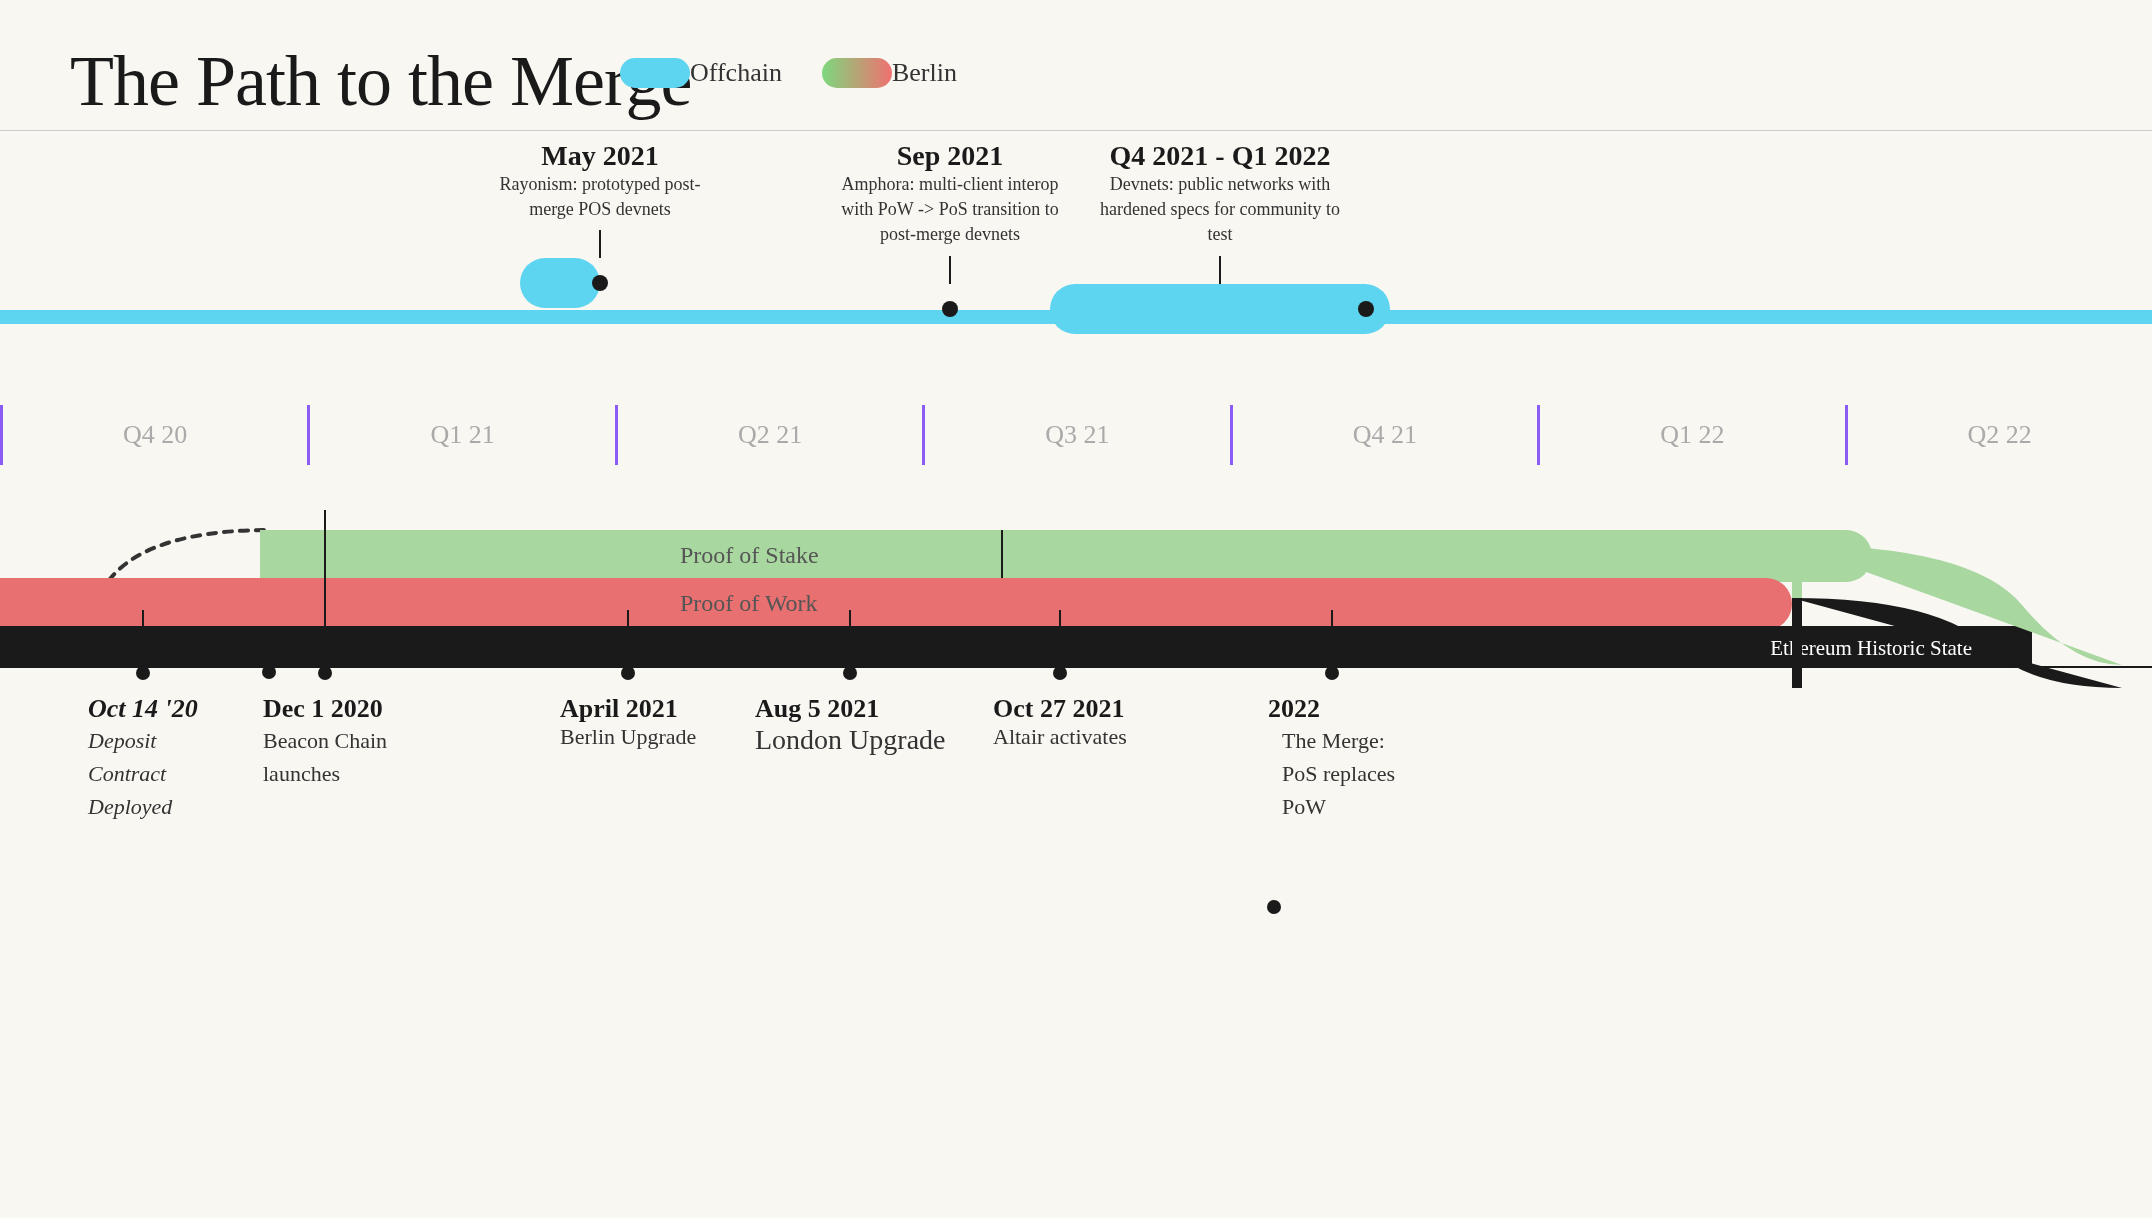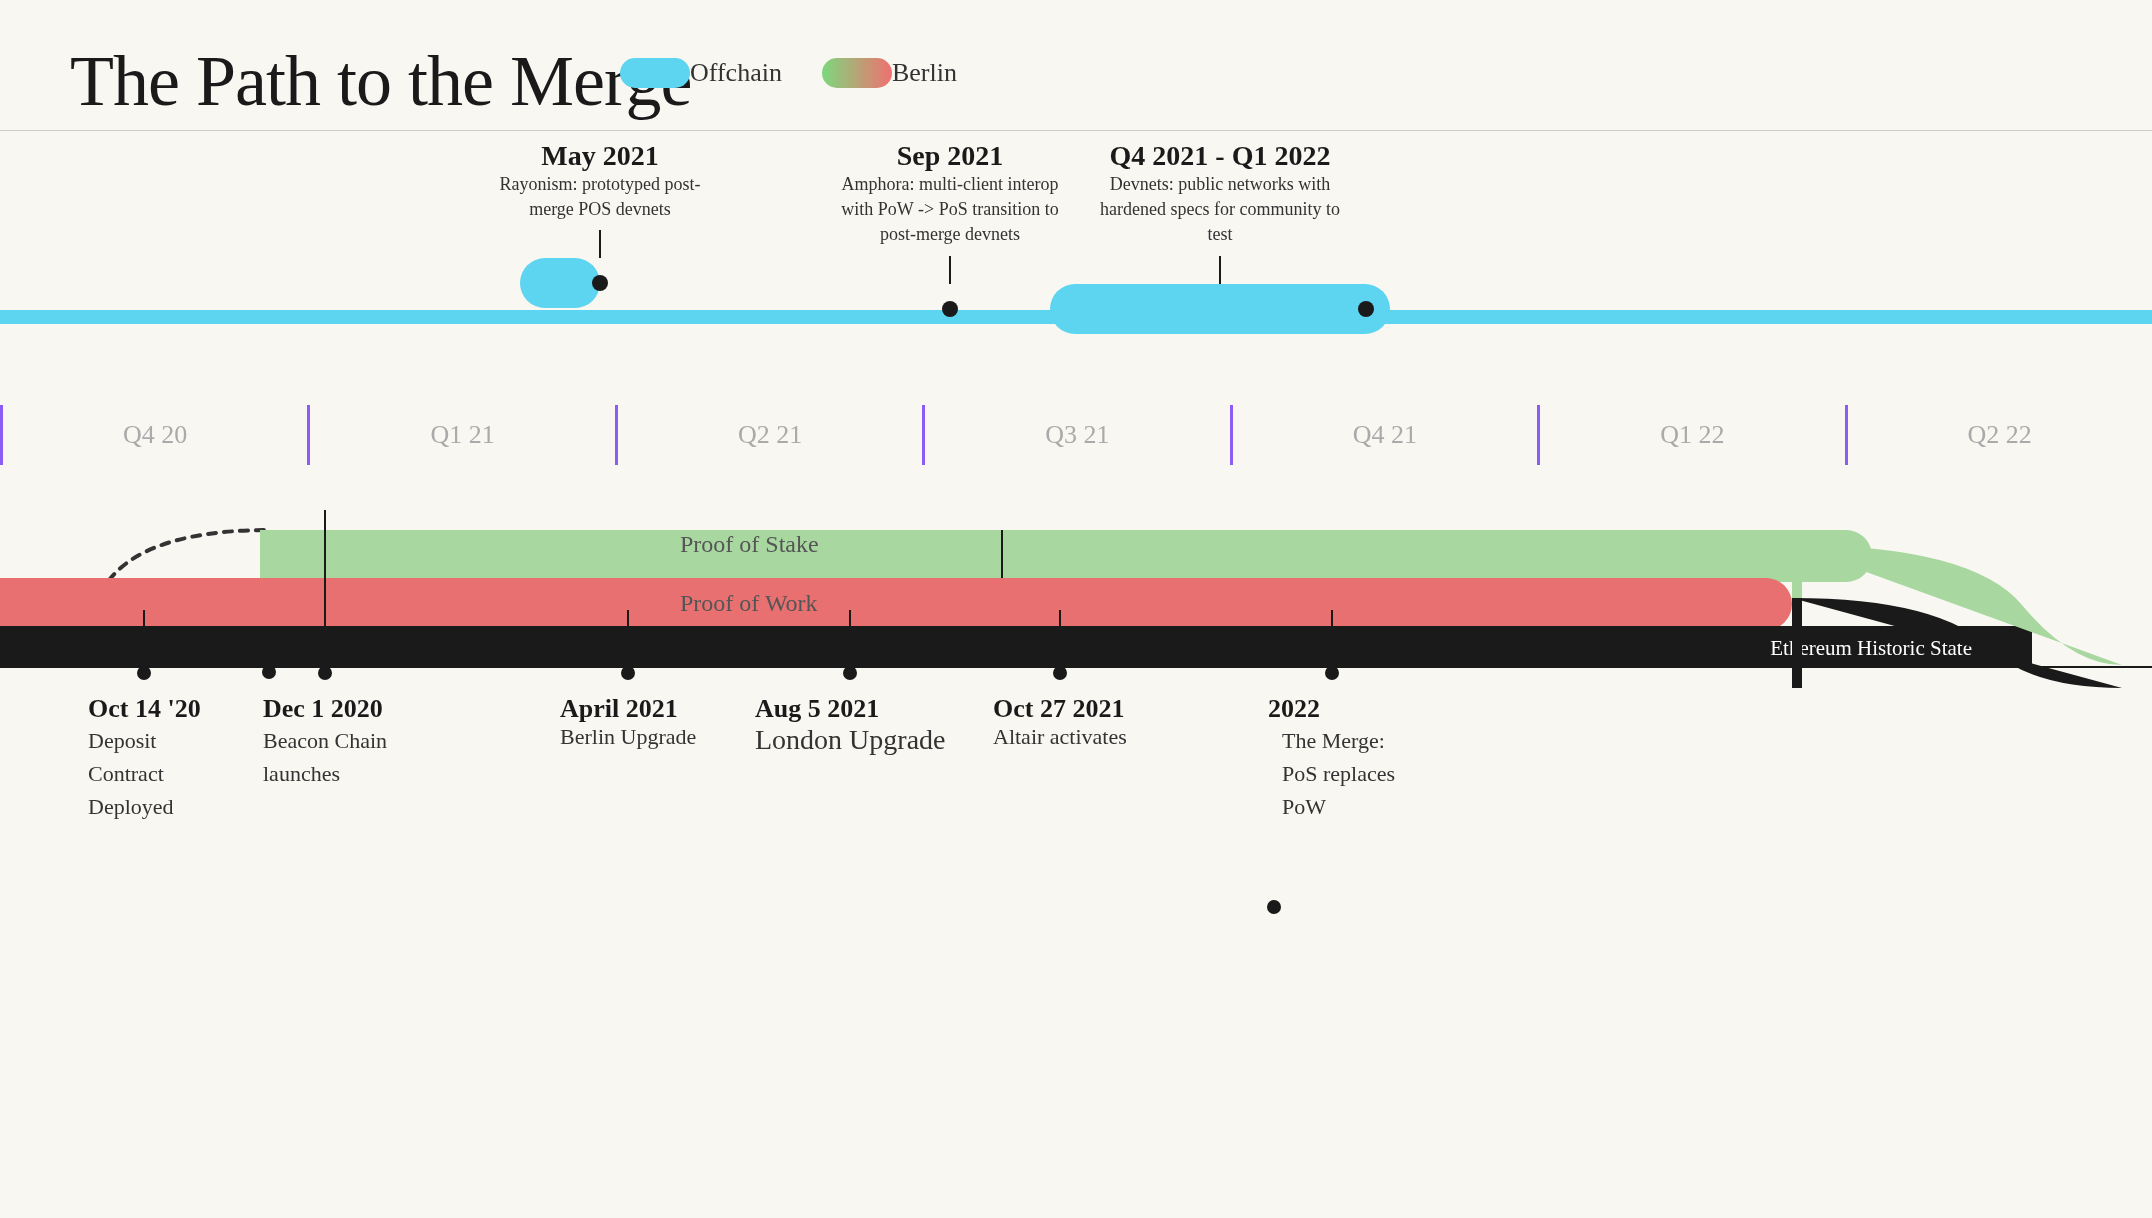--- a/index.html
+++ b/index.html
@@ -228,21 +228,21 @@
     <div class="quarter-cell">Q2 22</div>
   </div>
 
 <div class="lower-section" style="top: 510px;">
 
   <svg class="dotted-arc" style="position:absolute; top:0; left:70px; width:220px; height:140px;" viewBox="0 0 220 140">
     <path d="M 20 130 Q 20 20 200 20" stroke="#333" stroke-width="4" fill="none" stroke-dasharray="8,8" stroke-linecap="round"></path>
   </svg>
 
   <div style="position:absolute; top:20px; left:260px; right:280px; height:52px; background:#a8d8a0; border-radius:0 30px 30px 0;"></div>
-  <div style="position:absolute; top:21px; left:680px; font-size:24px; color:#555;text-align:right;">Proof of Stake</div>
+  <div style="position:absolute; top:32px; left:680px; font-size:24px; color:#555;text-align:right;">Proof of Stake</div>
 
   <div style="position:absolute; top:20px; left:1001px; width:2px; height:52px; background:#1a1a1a;"></div>
 
   <div style="position:absolute; top:68px; left:0; right:360px; height:52px; background:#e87070; border-radius:0 30px 30px 0;"></div>
   <div style="position:absolute; top:80px; left:680px; font-size:24px; color:#555;">Proof of Work</div>
 
   <div style="position:absolute; top:116px; left:0; right:120px; height:40px; background:#1a1a1a;"></div>
   <div style="position:absolute; top:126px; right:180px; font-size:21px; color:#fff;">Ethereum Historic State</div>
 
   <svg style="position:absolute; top:10px; right:30px; width:330px; height:170px;" viewBox="0 0 330 170">
@@ -250,21 +250,21 @@
     <path d="M 0 78 Q 150 78 200 130 Q 240 168 330 168" stroke="none" fill="#1a1a1a"></path>
     <rect x="0" y="25" width="10" height="53" fill="#a8d8a0"></rect>
     <rect x="0" y="78" width="10" height="90" fill="#1a1a1a"></rect>
   </svg>
 
   <div style="position:absolute; top:156px; left:0; right:0; height:2px; background:#1a1a1a;"></div>
 
   <div style="position:absolute; top:100px; left:88px;">
     <div style="width:2px; height:56px; background:#1a1a1a; margin:0 auto;"></div>
     <div style="width:14px; height:14px; border-radius:50%; background:#1a1a1a; margin: 0 auto;"></div>
-    <div style="margin-top:14px;">
+    <div style="margin-top:14px;font-style:italic;">
       <div style="font-weight:700; font-size:26px; color:#1a1a1a;">Oct 14 '20</div>
       <div style="font-size:22px; color:#333; line-height:1.5;">Deposit<br>Contract<br>Deployed</div>
     </div>
   </div>
 
   <div style="position:absolute; top:0; left:263px;">
     <div style="width:2px; height:156px; background:#1a1a1a; margin:0 auto;"></div>
     <div style="width:14px; height:14px; border-radius:50%; background:#1a1a1a; margin: 0 auto;"></div>
 
     <div style="margin-top:14px;">

